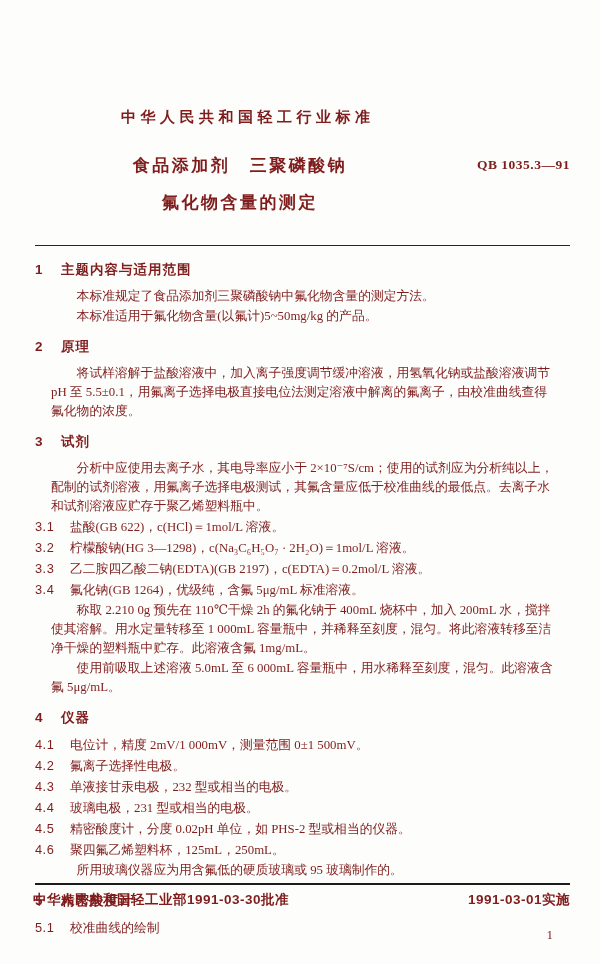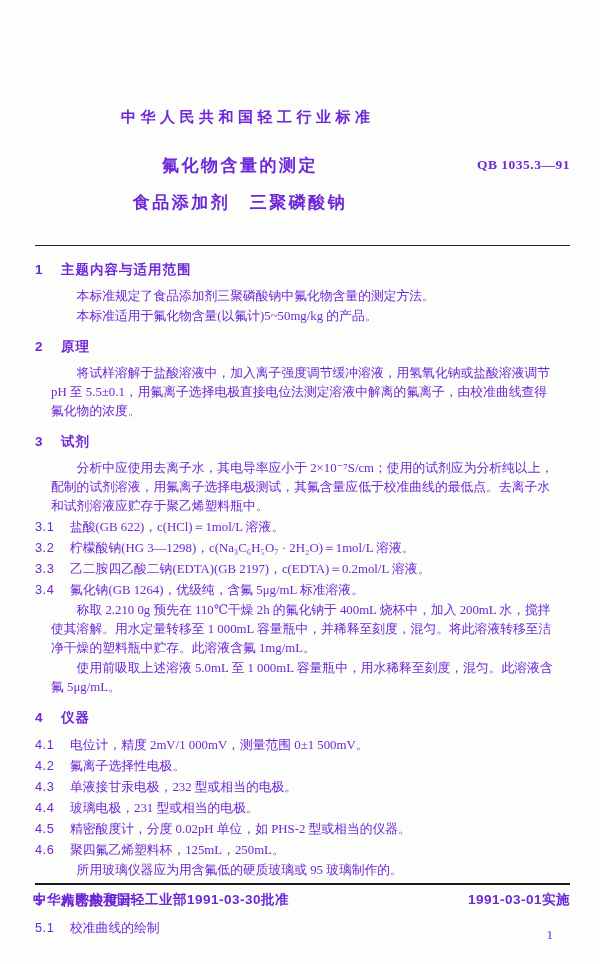--- a/index.html
+++ b/index.html
@@ -2,21 +2,21 @@
 <html><head>
 <meta charset="utf-8">
 <style>
   html, body { margin: 0; padding: 0; background: #ffffff; }
   .page {
     position: relative;
     width: 600px;
     height: 964px;
     margin: 0 auto;
     background: #fdfdfb;
-    color: #6d28d9;
+    color: #7f1d1d;
     font-family: "Liberation Serif", "DejaVu Serif", serif;
     box-sizing: border-box;
     padding: 108px 30px 0 35px;
     overflow: hidden;
   }
   
   .org-line {
     font-family: "Liberation Sans", "DejaVu Sans", sans-serif;
     font-weight: bold;
     font-size: 15px;
@@ -99,22 +99,22 @@
 </style>
 </head>
 <body>
 
 <div class="page">
 
   <div class="org-line">中华人民共和国轻工行业标准</div>
 
   <div class="title-block">
     <div class="title-lines">
+      <div class="title-line">食品添加剂　三聚磷酸钠</div>
       <div class="title-line">氟化物含量的测定</div>
-      <div class="title-line">食品添加剂　三聚磷酸钠</div>
     </div>
     <div class="std-no">QB 1035.3—91</div>
   </div>
 
   <hr class="top-rule">
 
   <main>
 
     <div class="sec-heading">
       <span class="sec-num">1</span><span class="sec-title">主题内容与适用范围</span>
@@ -137,21 +137,21 @@
     <div class="clause">
       <span class="clause-num">3.2</span><span class="clause-text">柠檬酸钠(HG 3—1298)，c(Na₃C₆H₅O₇ · 2H₂O)＝1mol/L 溶液。</span>
     </div>
     <div class="clause">
       <span class="clause-num">3.3</span><span class="clause-text">乙二胺四乙酸二钠(EDTA)(GB 2197)，c(EDTA)＝0.2mol/L 溶液。</span>
     </div>
     <div class="clause">
       <span class="clause-num">3.4</span><span class="clause-text">氟化钠(GB 1264)，优级纯，含氟 5μg/mL 标准溶液。</span>
     </div>
     <p class="body-para">称取 2.210 0g 预先在 110℃干燥 2h 的氟化钠于 400mL 烧杯中，加入 200mL 水，搅拌使其溶解。用水定量转移至 1 000mL 容量瓶中，并稀释至刻度，混匀。将此溶液转移至洁净干燥的塑料瓶中贮存。此溶液含氟 1mg/mL。</p>
-    <p class="body-para">使用前吸取上述溶液 5.0mL 至 1 000mL 容量瓶中，用水稀释至刻度，混匀。此溶液含氟 5μg/mL。</p>
+    <p class="body-para">使用前吸取上述溶液 5.0mL 至 6 000mL 容量瓶中，用水稀释至刻度，混匀。此溶液含氟 5μg/mL。</p>
 
     <div class="sec-heading">
       <span class="sec-num">4</span><span class="sec-title">仪器</span>
     </div>
     <div class="clause">
       <span class="clause-num">4.1</span><span class="clause-text">电位计，精度 2mV/1 000mV，测量范围 0±1 500mV。</span>
     </div>
     <div class="clause">
       <span class="clause-num">4.2</span><span class="clause-text">氟离子选择性电极。</span>
     </div>

